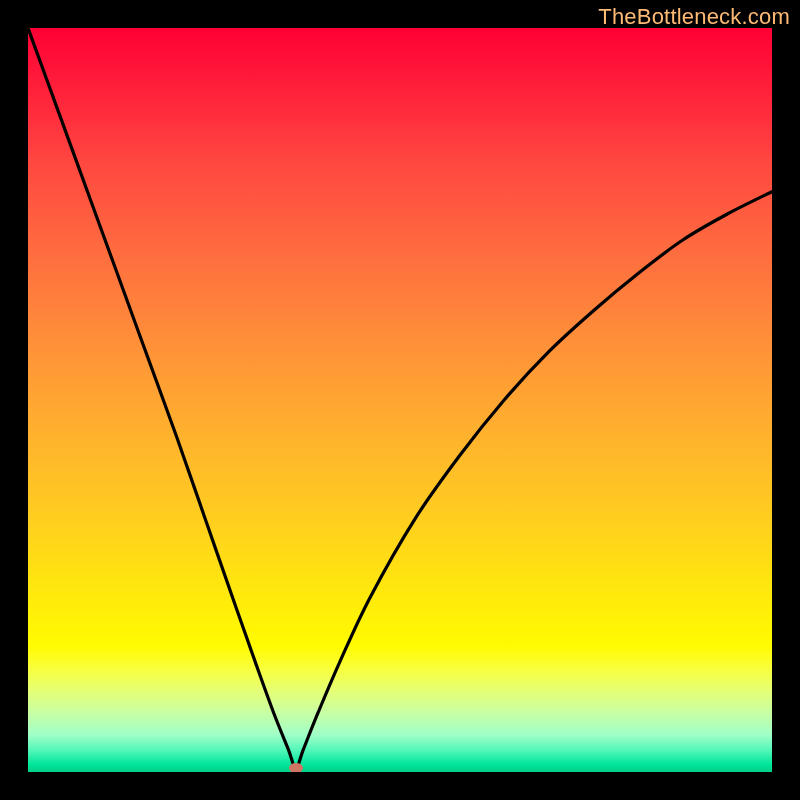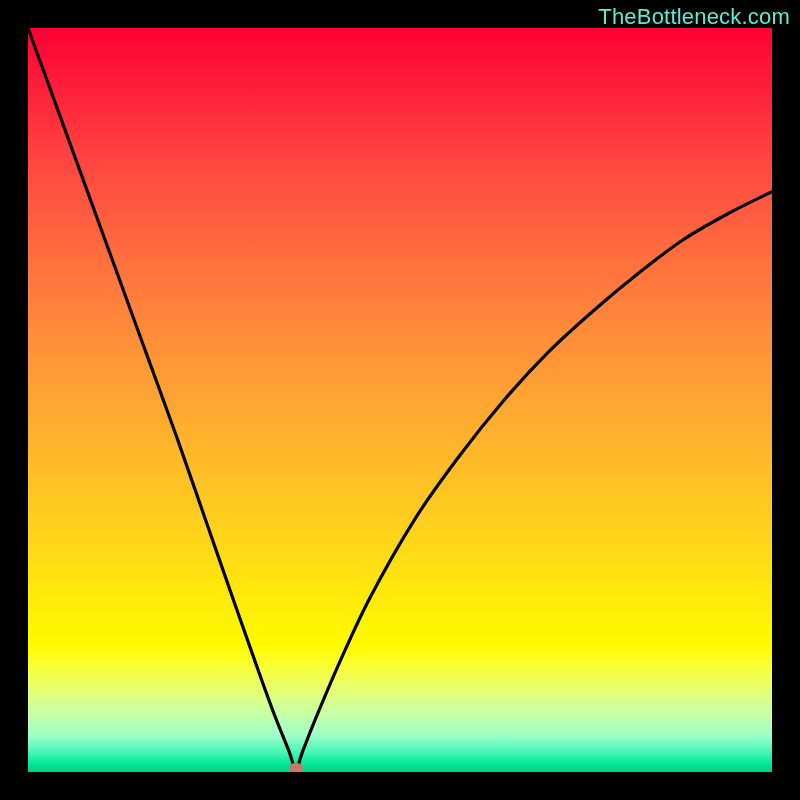--- a/index.html
+++ b/index.html
@@ -7,21 +7,21 @@
   .outer {
     width: 800px;
     height: 800px;
     background: #000;
     position: relative;
   }
   .watermark {
     position: absolute;
     top: 4px;
     right: 10px;
-    color: #5eead4;
+    color: #fdba74;
     font-family: Arial, Helvetica, sans-serif;
     font-size: 22px;
     font-weight: 500;
     letter-spacing: 0.2px;
     z-index: 10;
   }
   .plot-frame {
     position: absolute;
     left: 28px;
     top: 28px;

